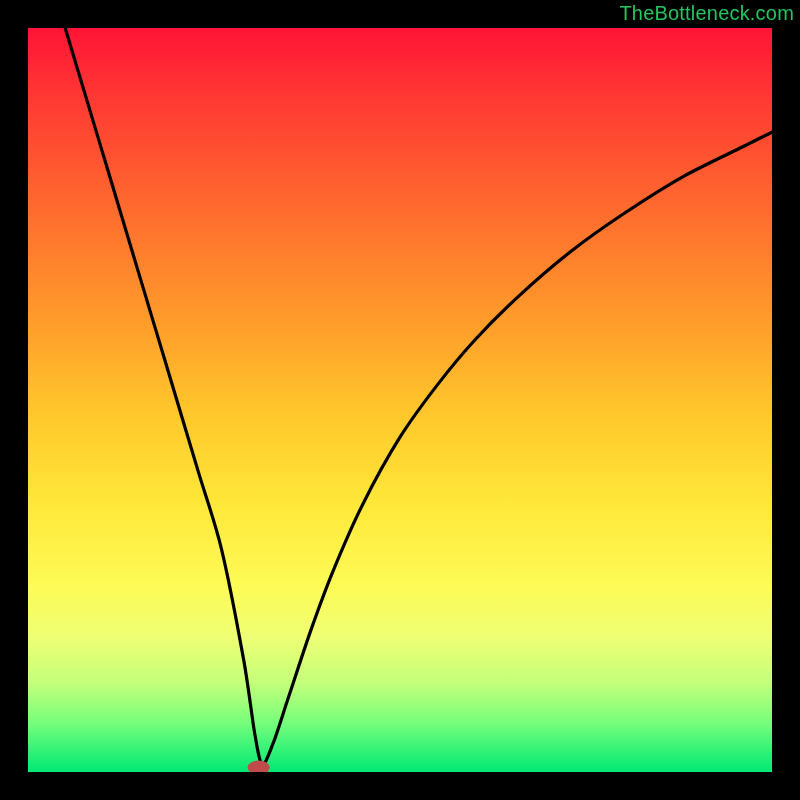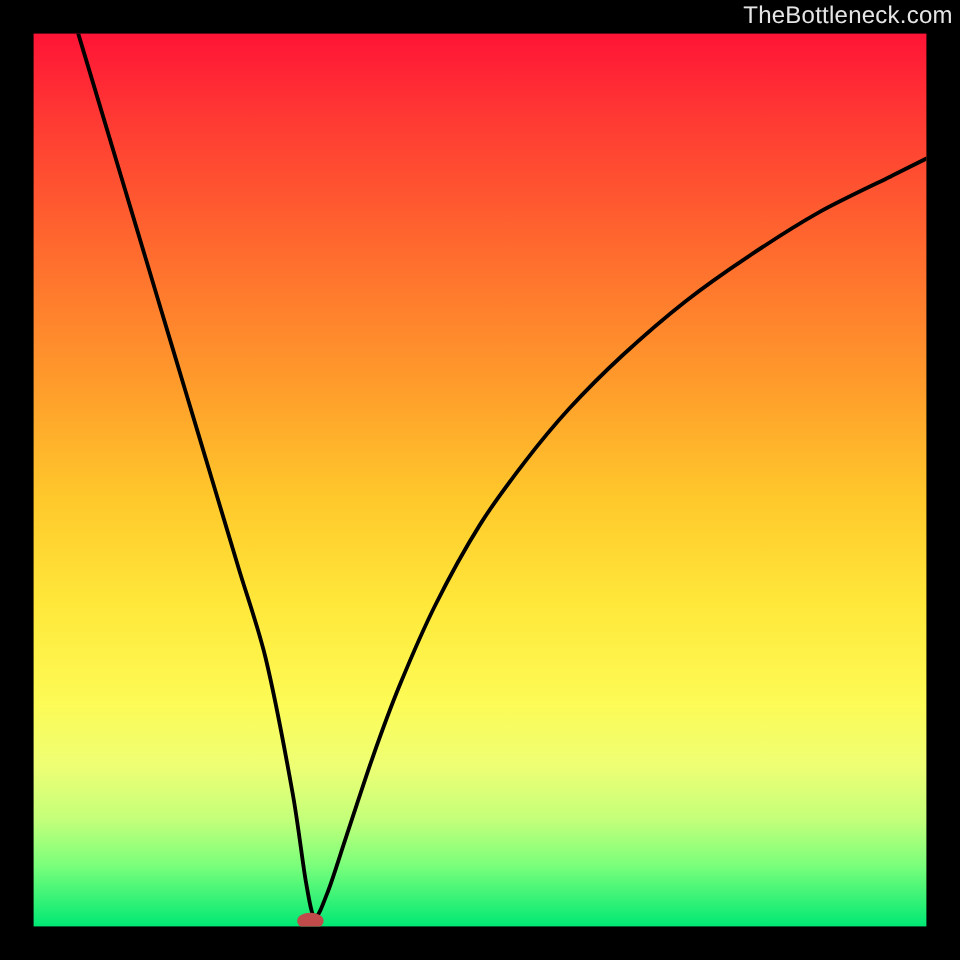--- a/index.html
+++ b/index.html
@@ -42,21 +42,21 @@
     position: absolute;
     left: 0;
     top: 0;
     width: 744px;
     height: 744px;
   }
   .watermark {
     position: absolute;
     top: 2px;
     right: 6px;
-    color: #e5e5e5;
+    color: #22c55e;
     font-size: 20px;
     font-family: Arial, Helvetica, sans-serif;
     letter-spacing: 0.2px;
   }
 </style>
 </head>
 <body>
 
 <div class="container">
   <div class="watermark">TheBottleneck.com</div>

